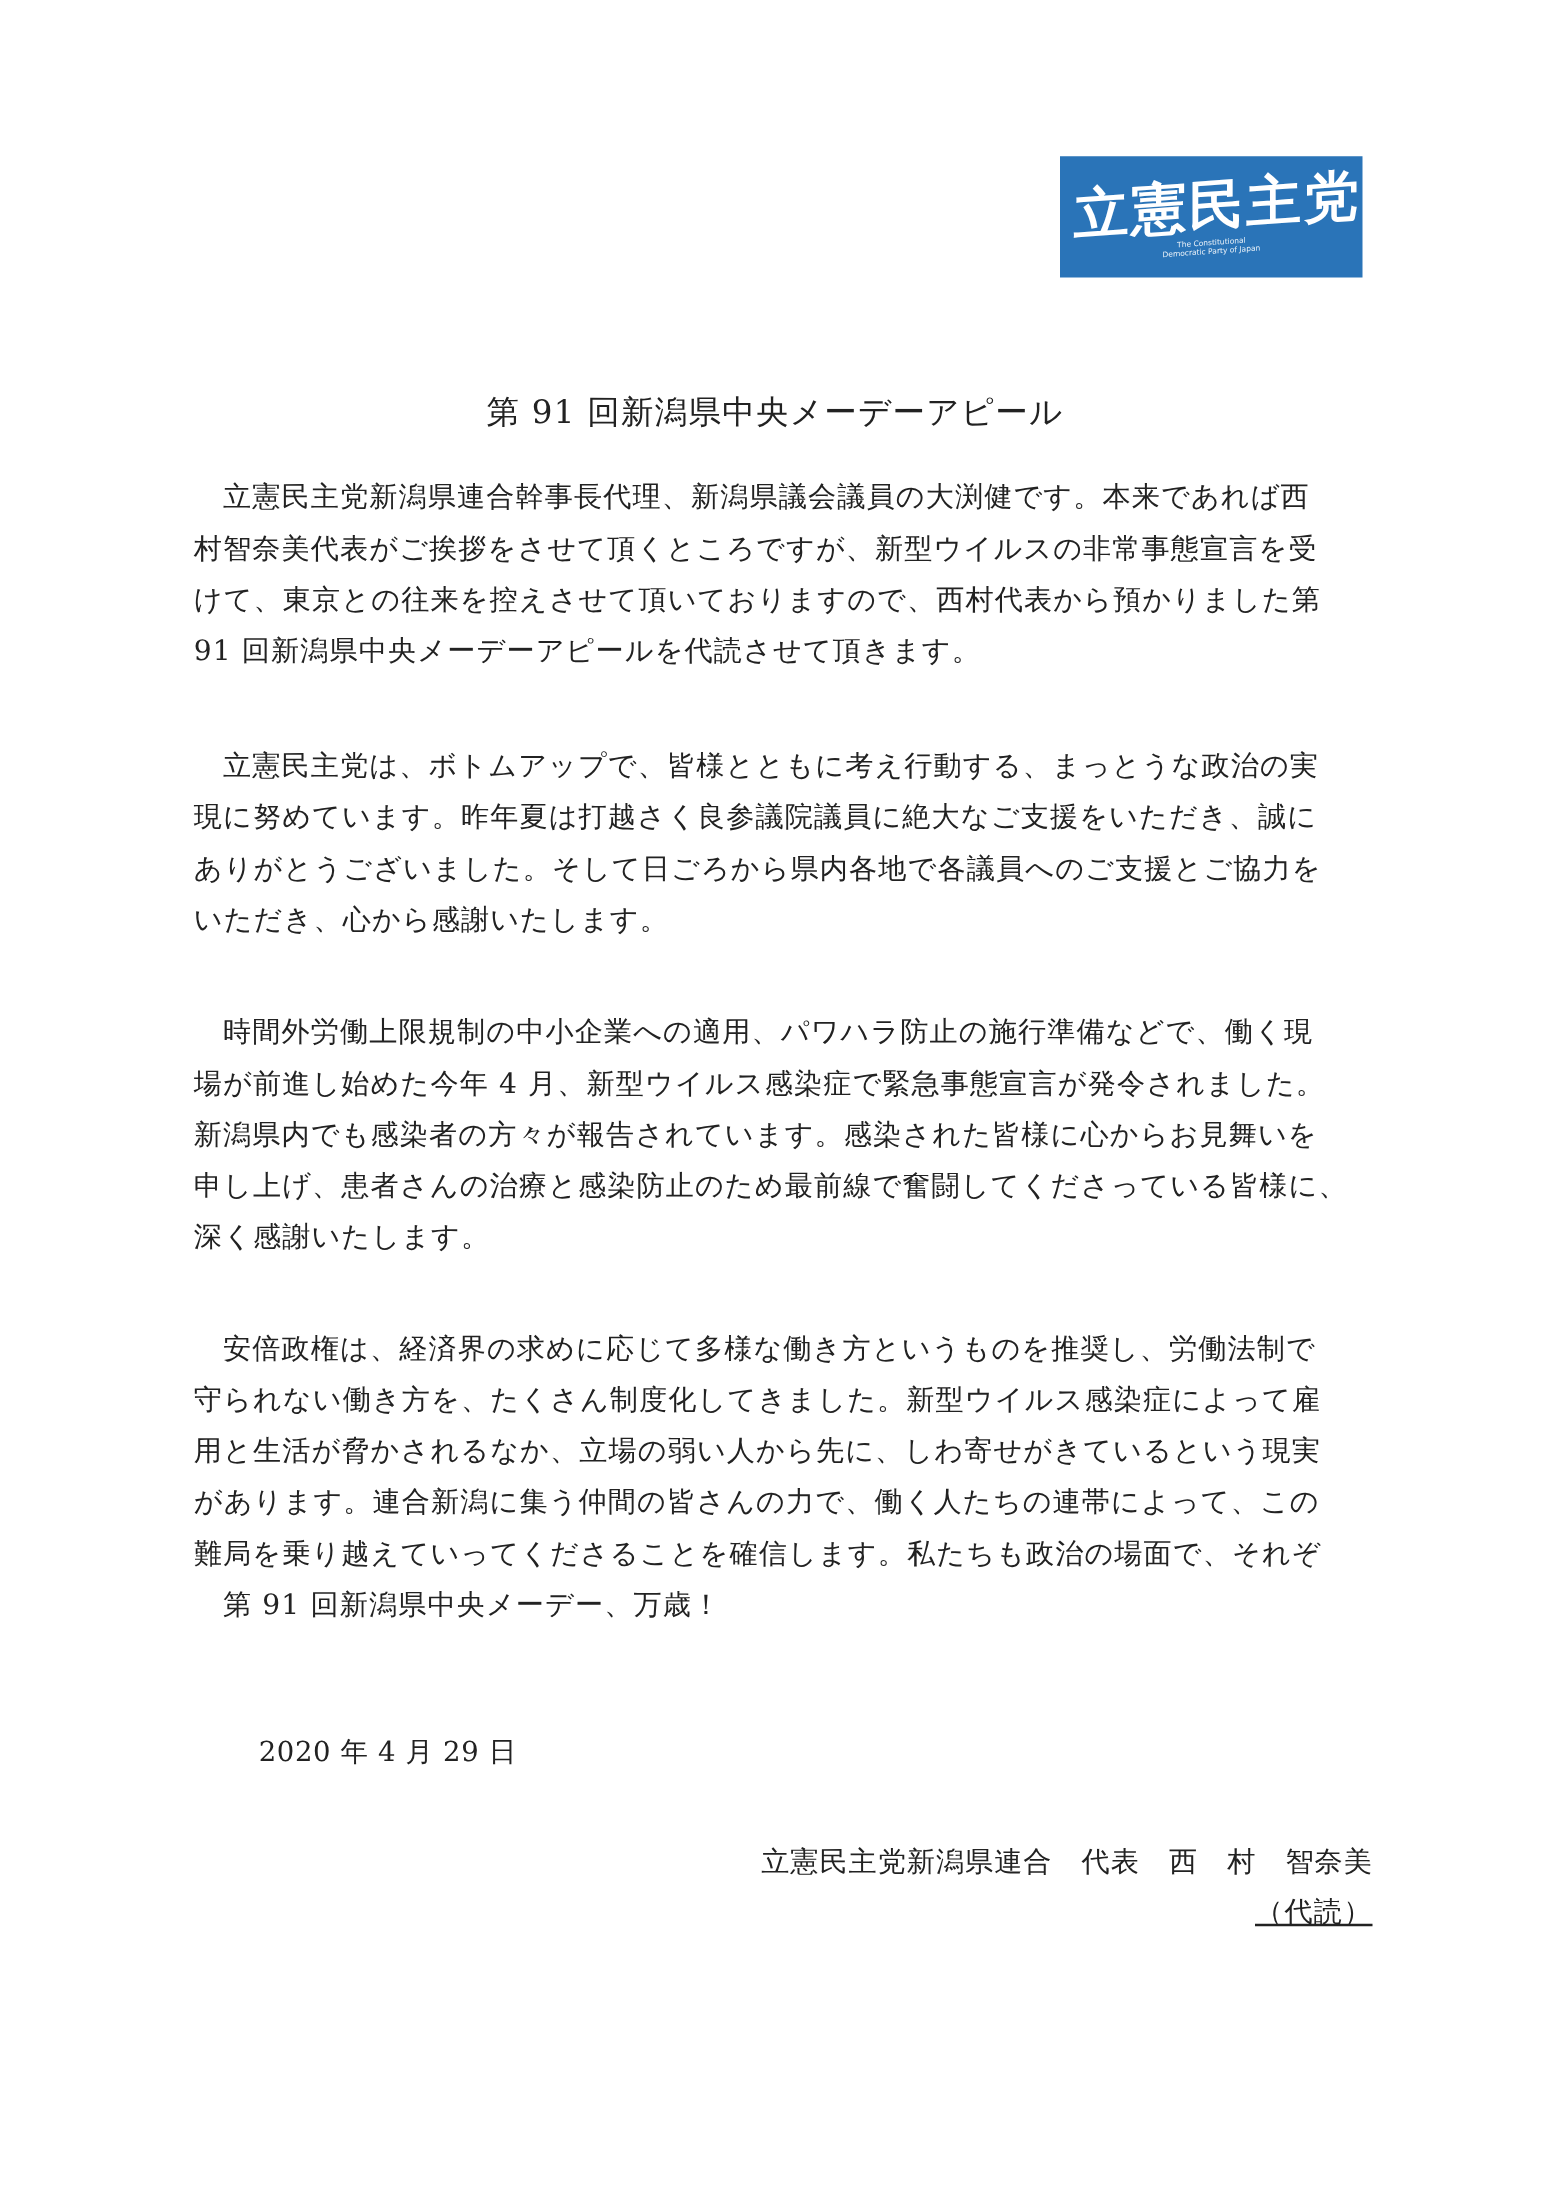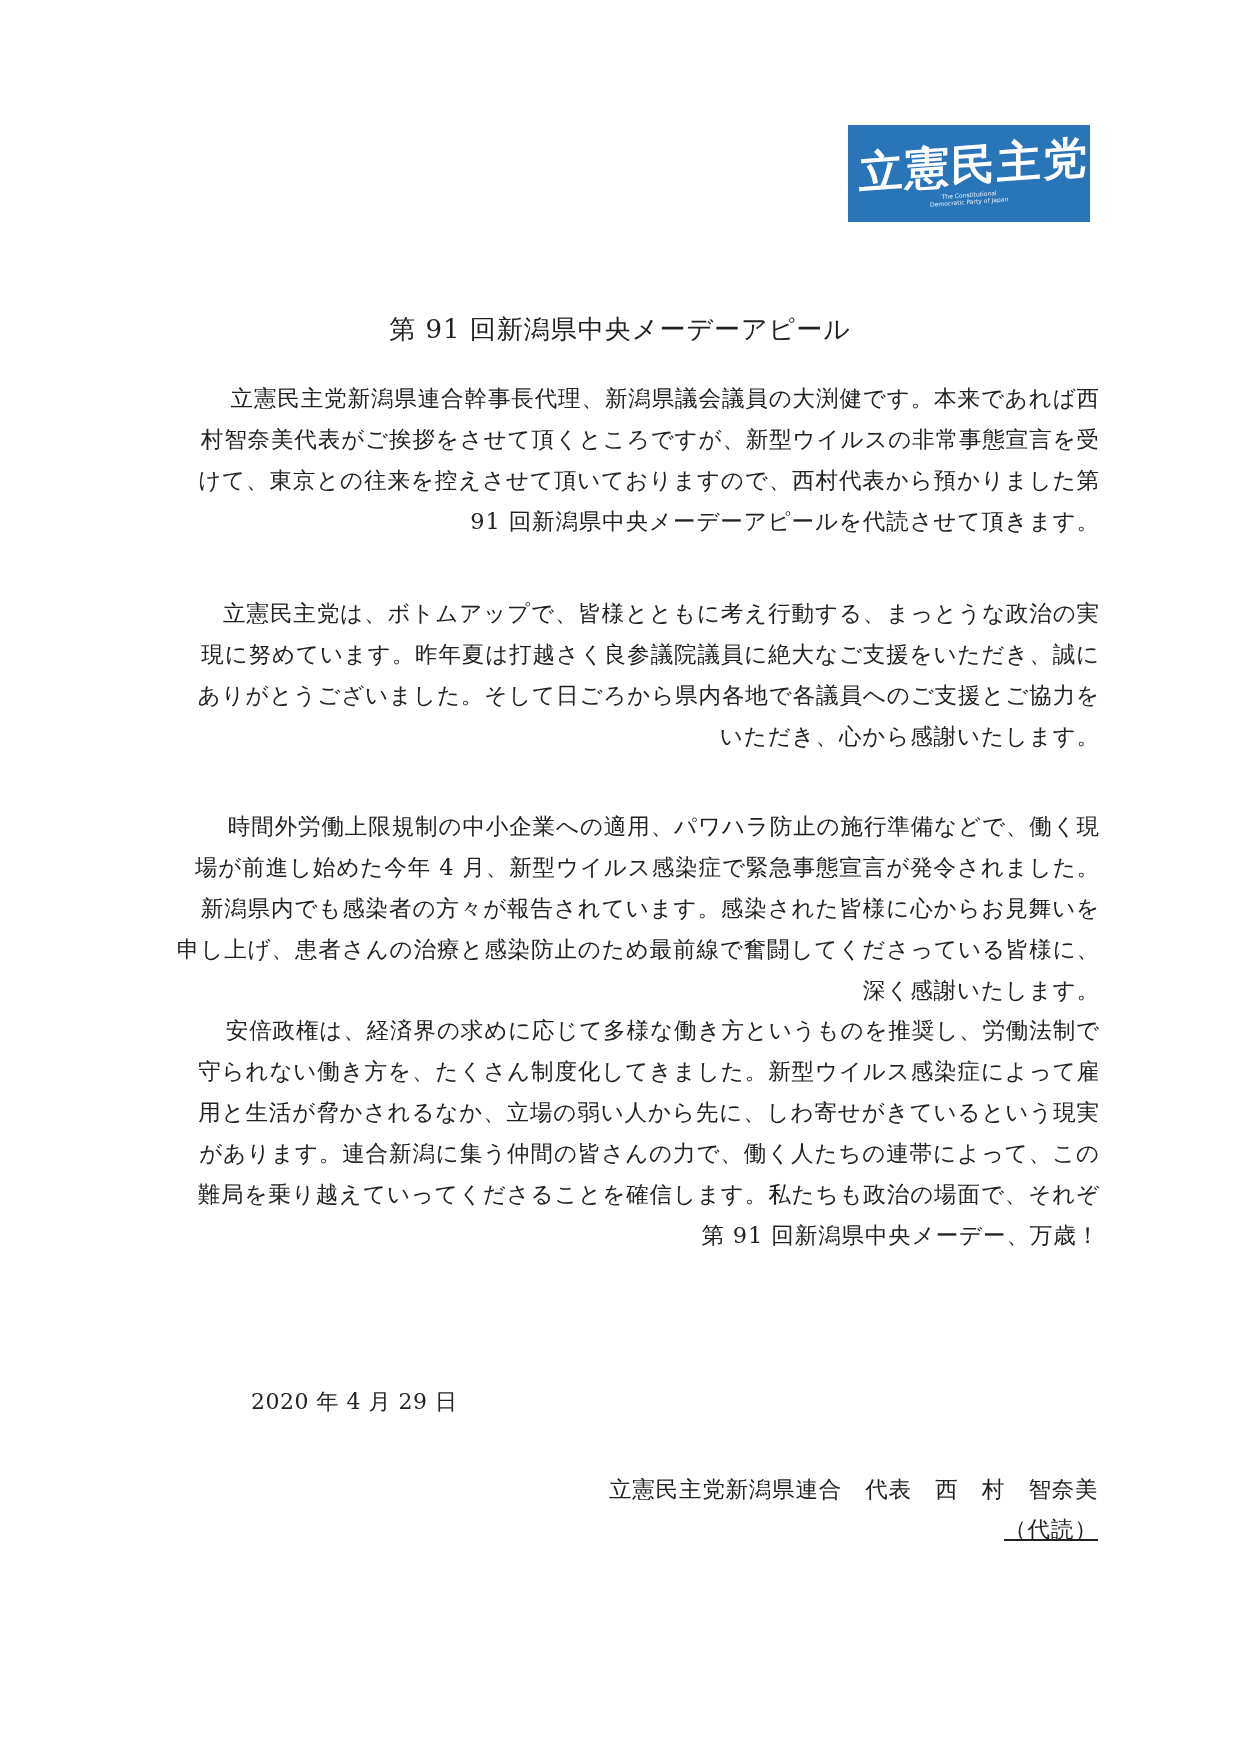--- a/index.html
+++ b/index.html
@@ -24,23 +24,23 @@
     transform: skewY(-4deg); opacity: 0.9;
   }
   .title {
     position: absolute; left: 0; width: 1240px; top: 312px;
     text-align: center; font-size: 26px; letter-spacing: 1px;
   }
   .para {
     position: absolute; left: 155px; width: 945px;
     font-size: 22.5px; line-height: 41px; letter-spacing: 0.9px;
   }
-  .para .line { white-space: nowrap; text-align: right; }
+  .para .line { white-space: nowrap; }
   .date {
-    position: absolute; left: 207px; top: 1387px; font-size: 22px; letter-spacing: 0.5px; margin-left: 44px;
+    position: absolute; left: 207px; top: 1387px; font-size: 22px; letter-spacing: 0.5px;
   }
   .signature {
     position: absolute; left: 609px; top: 1474px; font-size: 22.5px; letter-spacing: 0.8px;
     white-space: pre;
   }
   .proxy {
     position: absolute; left: 1004px; top: 1514px; font-size: 22.5px; letter-spacing: 1px; text-decoration: underline;
   }
 </style>
 </head>
@@ -71,21 +71,21 @@
 </div>
 
 <div class="para" style="top:806px">
   <div class="line">　時間外労働上限規制の中小企業への適用、パワハラ防止の施行準備などで、働く現</div>
   <div class="line">場が前進し始めた今年 4 月、新型ウイルス感染症で緊急事態宣言が発令されました。</div>
   <div class="line">新潟県内でも感染者の方々が報告されています。感染された皆様に心からお見舞いを</div>
   <div class="line">申し上げ、患者さんの治療と感染防止のため最前線で奮闘してくださっている皆様に、</div>
   <div class="line">深く感謝いたします。</div>
 </div>
 
-<div class="para" style="top:1010px">
+<div class="para" style="top:1059px">
   <div class="line">　安倍政権は、経済界の求めに応じて多様な働き方というものを推奨し、労働法制で</div>
   <div class="line">守られない働き方を、たくさん制度化してきました。新型ウイルス感染症によって雇</div>
   <div class="line">用と生活が脅かされるなか、立場の弱い人から先に、しわ寄せがきているという現実</div>
   <div class="line">があります。連合新潟に集う仲間の皆さんの力で、働く人たちの連帯によって、この</div>
   <div class="line">難局を乗り越えていってくださることを確信します。私たちも政治の場面で、それぞ</div>
   <div class="line">　第 91 回新潟県中央メーデー、万歳！</div>
 </div>
 
 <div class="date">2020 年 4 月 29 日</div>
 

